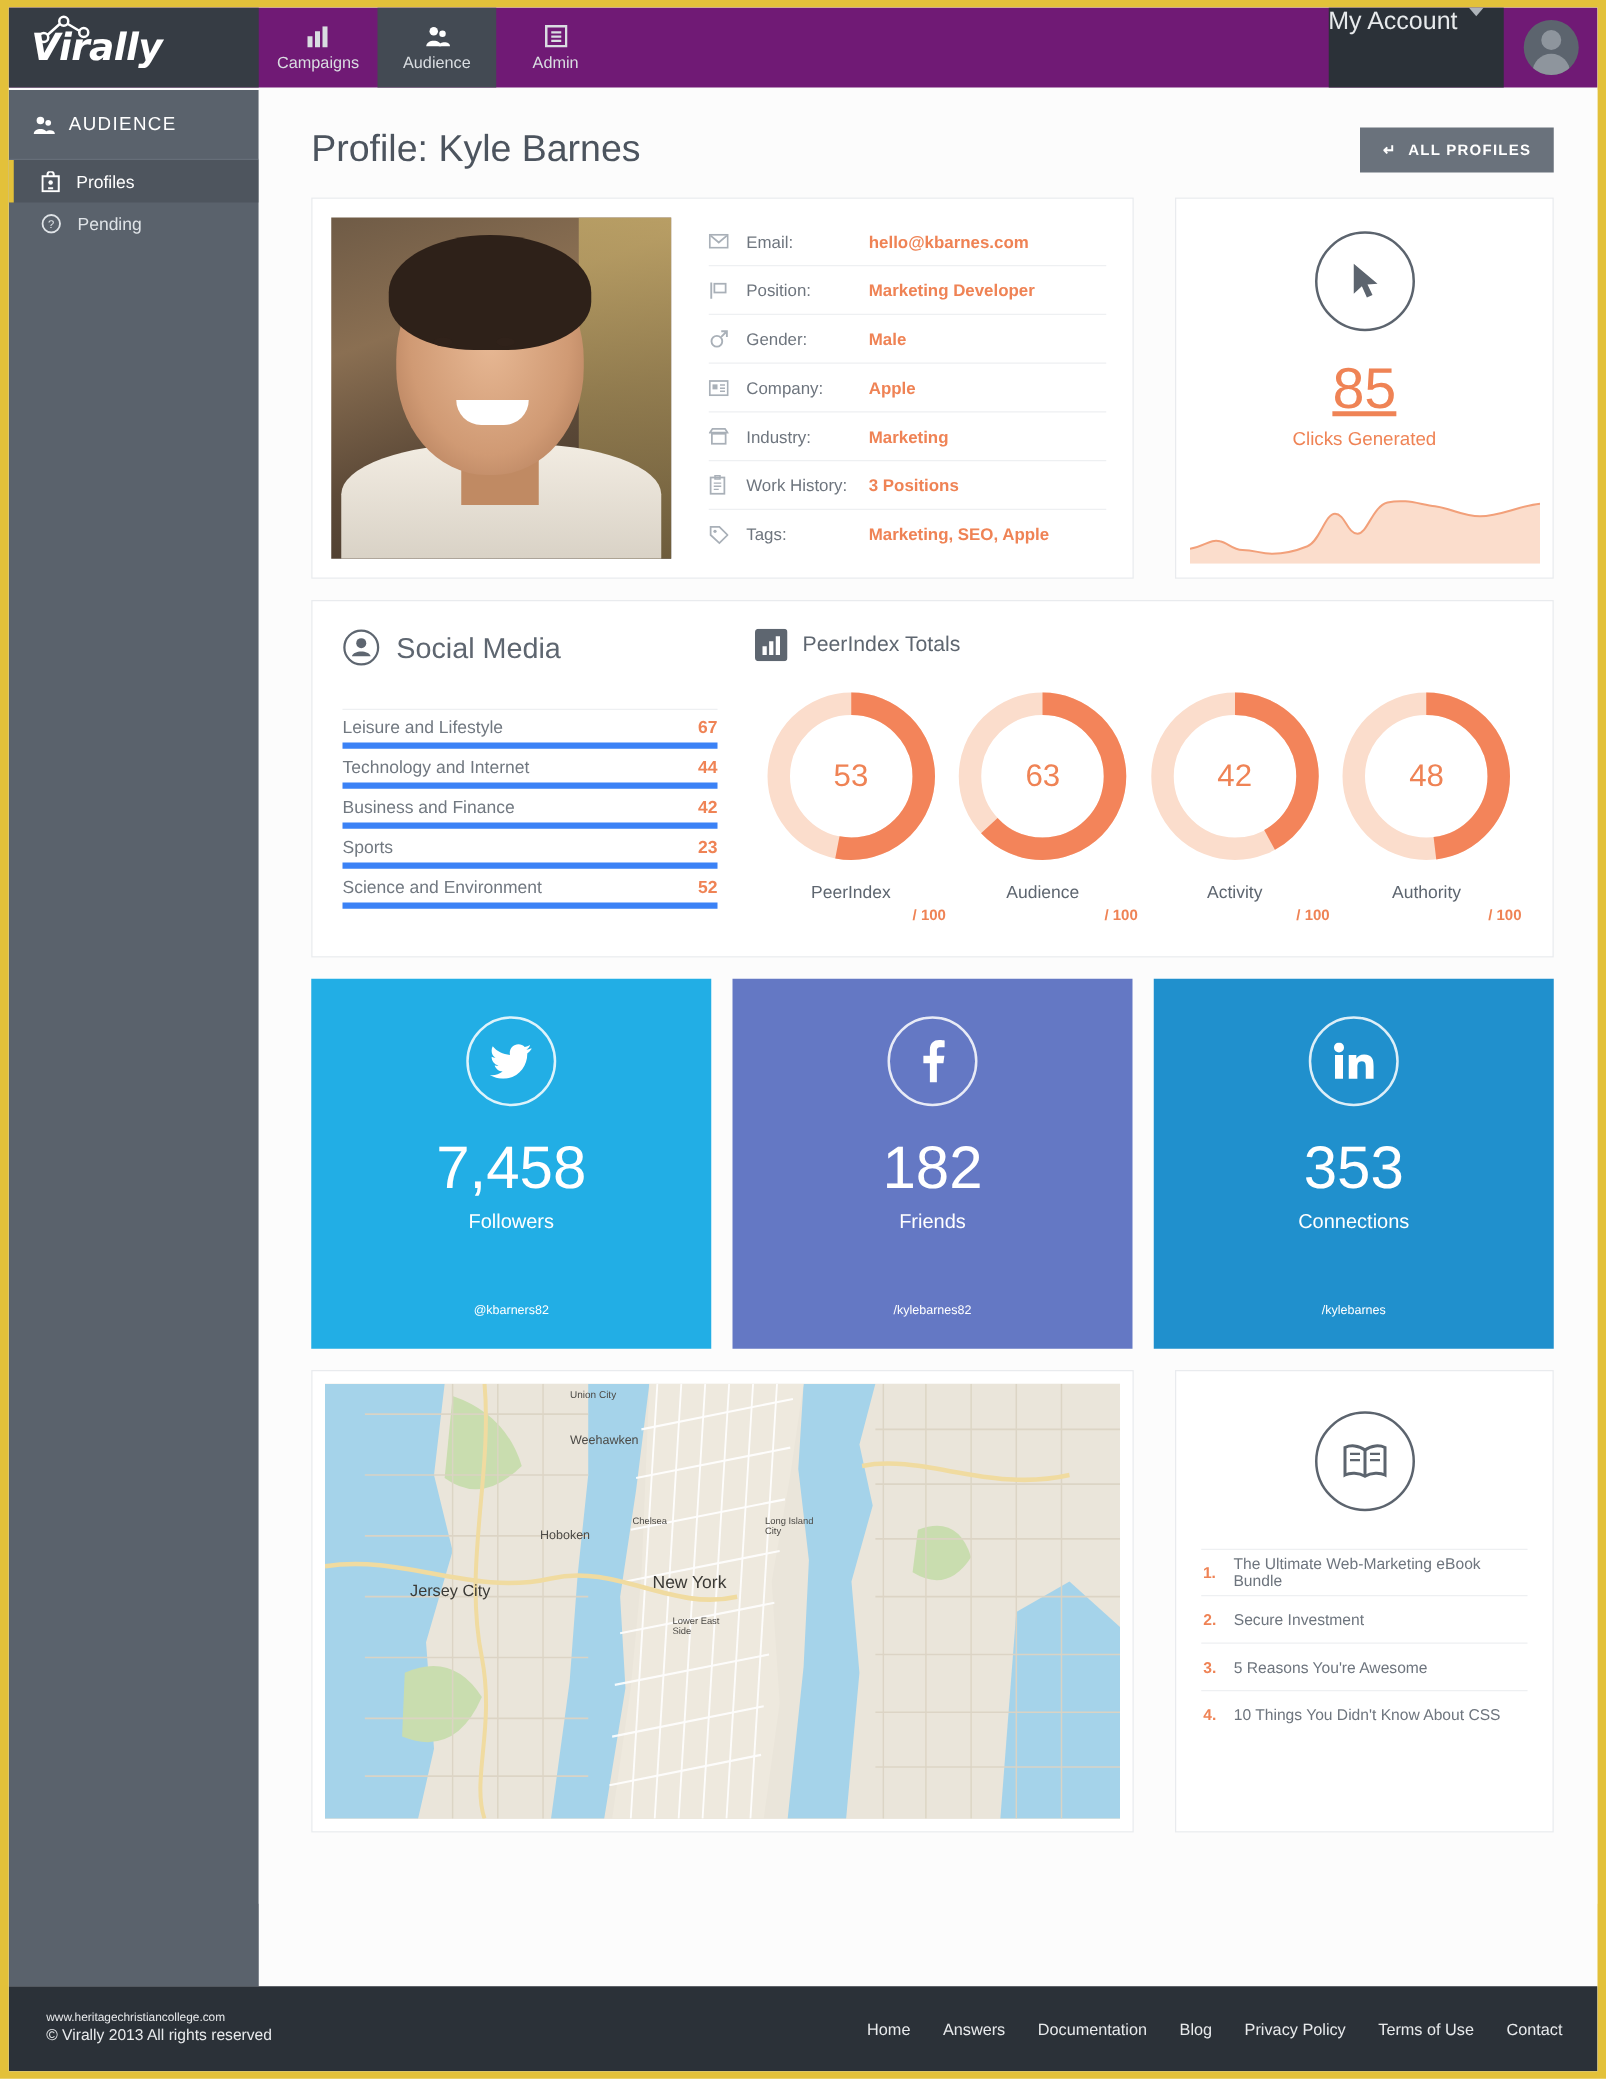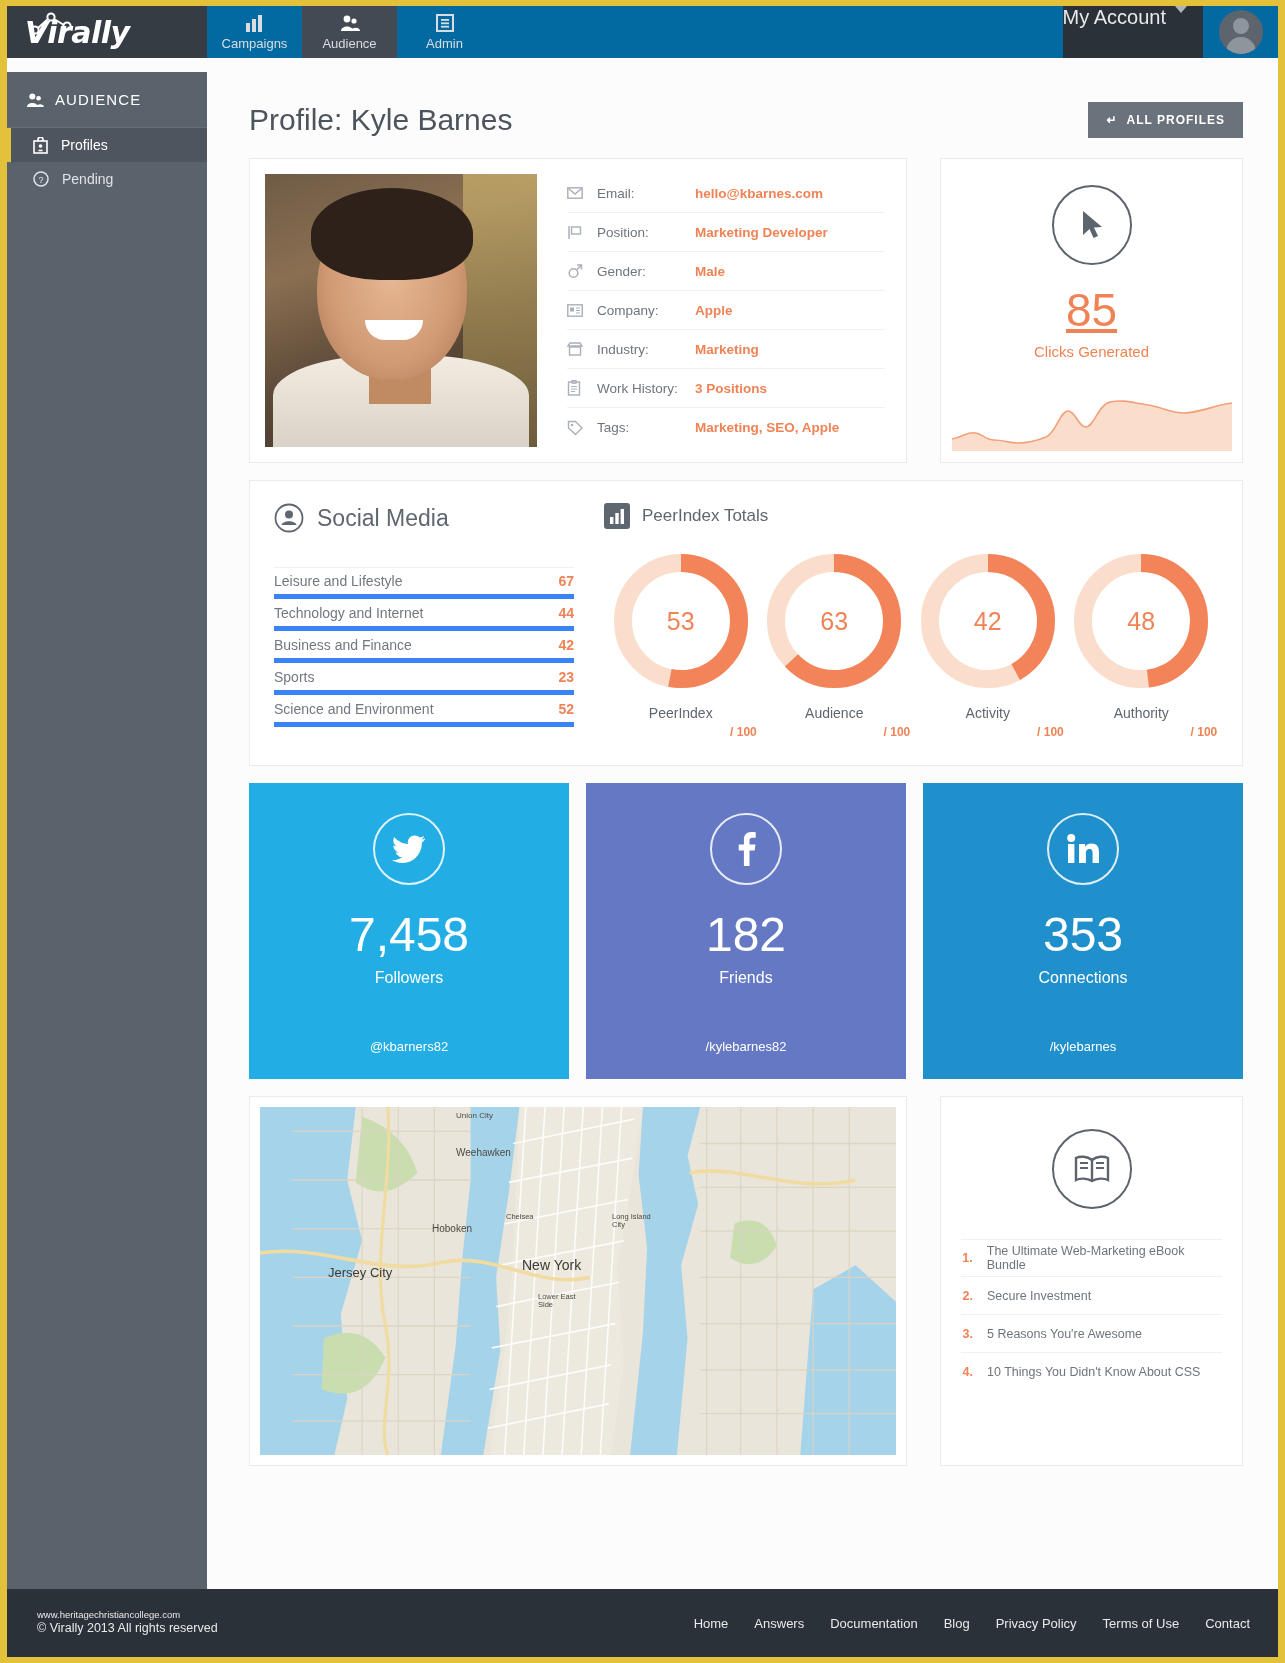--- a/index.html
+++ b/index.html
@@ -11,22 +11,22 @@
   }
   .frame {
     position: absolute; left: 7px; top: 6px;
     width: 1271px; height: 1651px;
     background: #fcfcfc;
     overflow: hidden;
   }
 
   
   .topnav {
-    position: absolute; left: 0; top: 0; width: 1271px; height: 52px;
-    background: #0369a1;
+    position: absolute; left: 0; top: 0; width: 1271px; height: 64px;
+    background: #701a75;
     display: flex; align-items: stretch;
   }
   .logo-cell {
     width: 200px; background: #363c44; display: flex; align-items: center;
     padding-left: 18px; position: relative;
   }
   .logo-text {
     color: #fff; font-size: 30px; font-weight: bold; font-style: italic;
     letter-spacing: -0.5px; font-family: "DejaVu Sans", sans-serif;
   }
@@ -181,21 +181,21 @@
   .tile {
     flex: 1; height: 296px; color: #fff; text-align: center;
     padding-top: 30px; position: relative;
   }
   .tile-ico {
     width: 72px; height: 72px; border-radius: 50%; border: 2px solid rgba(255,255,255,.85);
     margin: 0 auto 26px; display: flex; align-items: center; justify-content: center;
   }
   .tile-num { font-size: 48px; line-height: 1; font-weight: 300; }
   .tile-label { font-size: 16px; margin-top: 10px; }
-  .tile-handle { position: absolute; left: 0; right: 0; bottom: 25px; font-size: 13px; }
+  .tile-handle { position: absolute; left: 0; right: 0; bottom: 25px; font-size: 10px; }
 
   
   .map-card { flex: 1; padding: 10px; }
   .map {
     width: 100%; height: 348px; position: relative; overflow: hidden;
     background: #e8e2d6;
   }
   .ebook-card { width: 303px; padding: 32px 20px 10px; }
   .ebook-ico {
     width: 80px; height: 80px; border-radius: 50%; border: 2px solid #5c646e;

